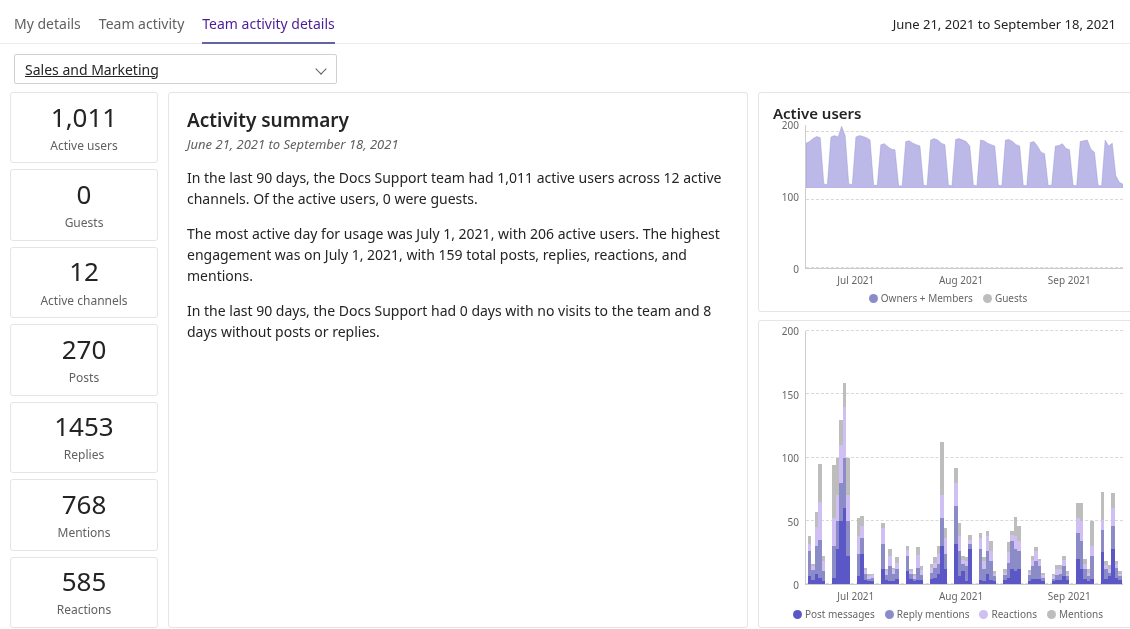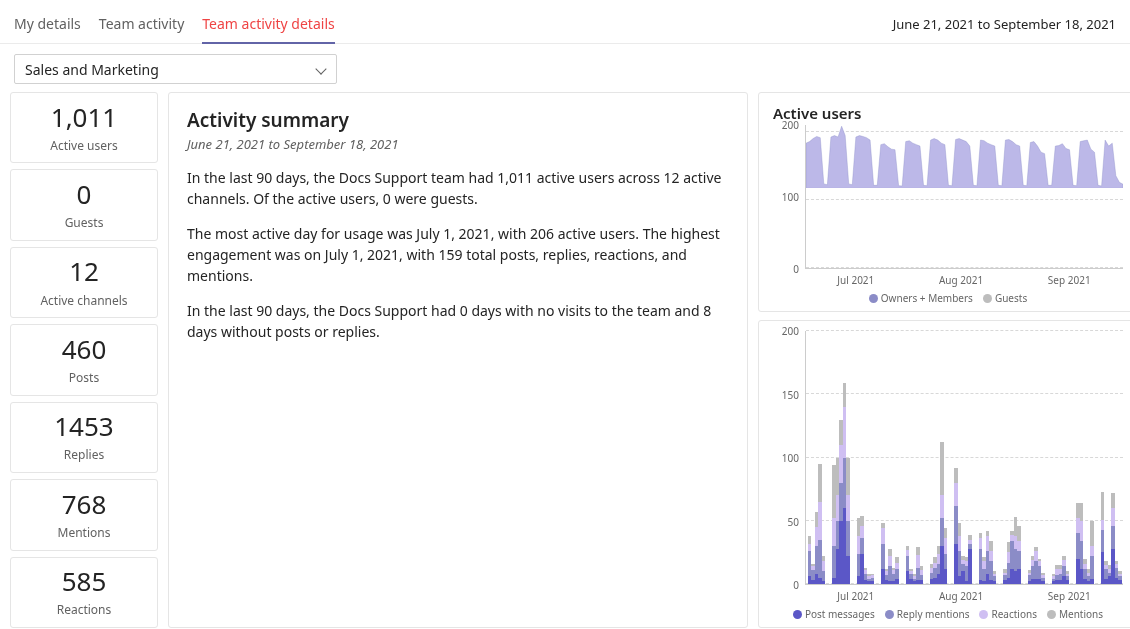--- a/index.html
+++ b/index.html
@@ -20,34 +20,34 @@
   justify-content: space-between;
   padding: 6px 14px 0 14px;
 }
 .tabs { display: flex; gap: 18px; }
 .tab {
   padding: 8px 0 10px 0;
   color: #616161;
   cursor: pointer;
   position: relative;
 }
-.tab.active { color: #ef4444; font-weight: 400; }
+.tab.active { color: #4c1d95; font-weight: 400; }
 .tab.active::after {
   content: "";
   position: absolute;
   left: 0; right: 0; bottom: -1px;
   height: 2.5px;
   background: #6264a7;
 }
 .daterange-top { color: #242424; font-size: 13px; padding-bottom: 10px; }
 
 .hr { border: none; border-top: 1px solid #ebebeb; }
 
 
-.controls { padding: 10px 14px 8px 14px; }
+.controls { padding: 10px 14px 8px 14px; text-decoration: underline; }
 .team-select {
   width: 323px;
   height: 30px;
   border: 1px solid #d1d1d1;
   border-radius: 2px;
   display: flex;
   justify-content: space-between;
   align-items: center;
   padding: 0 10px;
   cursor: pointer;
@@ -198,21 +198,21 @@
     </div>
     <div class="stat">
       <div class="num">0</div>
       <div class="lbl">Guests</div>
     </div>
     <div class="stat">
       <div class="num">12</div>
       <div class="lbl">Active channels</div>
     </div>
     <div class="stat">
-      <div class="num">460</div>
+      <div class="num">270</div>
       <div class="lbl">Posts</div>
     </div>
     <div class="stat">
       <div class="num">1453</div>
       <div class="lbl">Replies</div>
     </div>
     <div class="stat">
       <div class="num">768</div>
       <div class="lbl">Mentions</div>
     </div>

